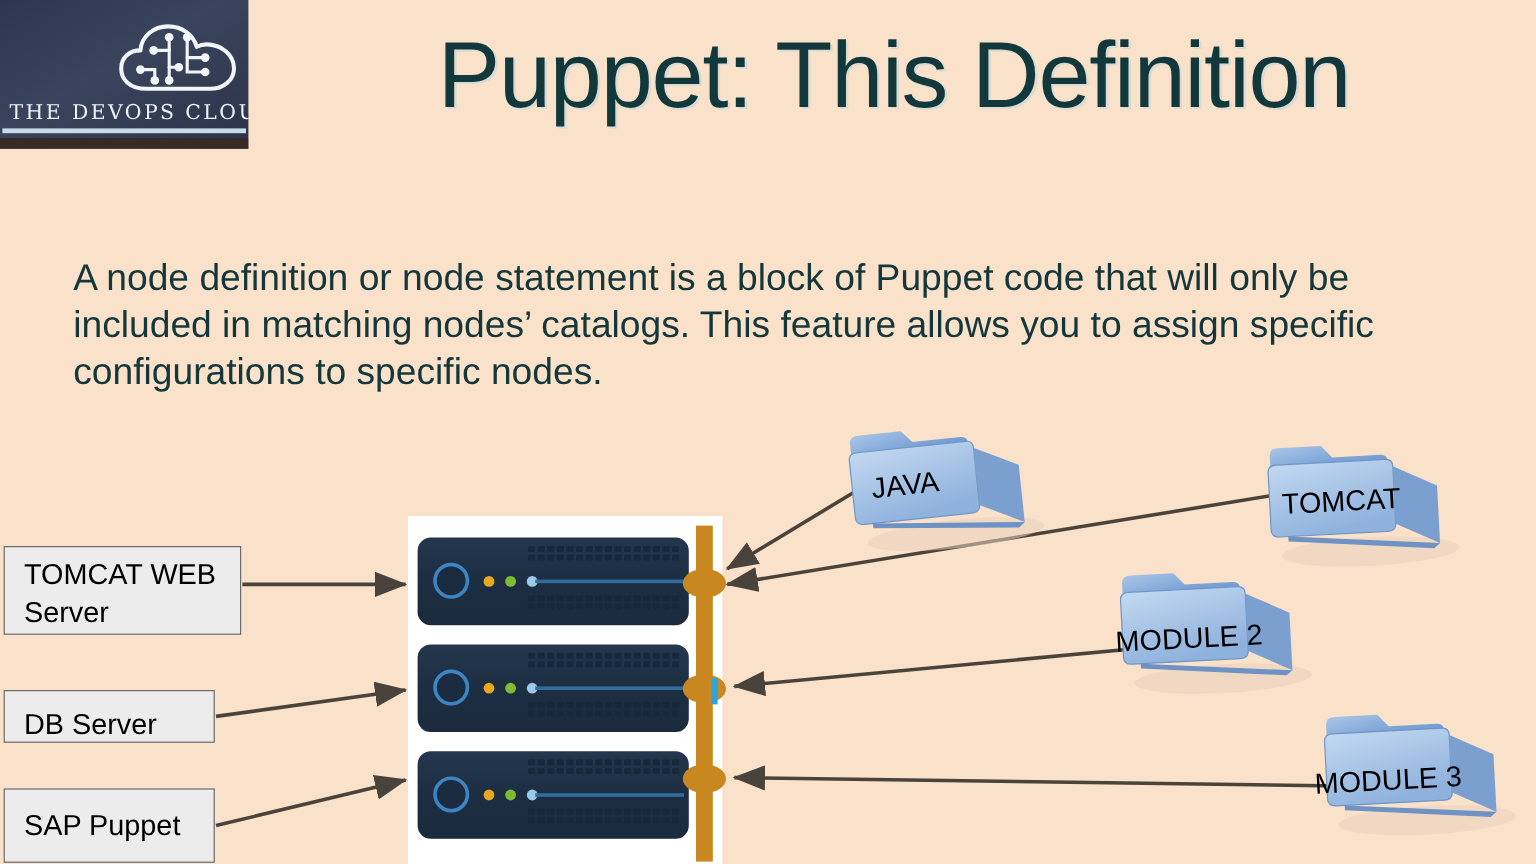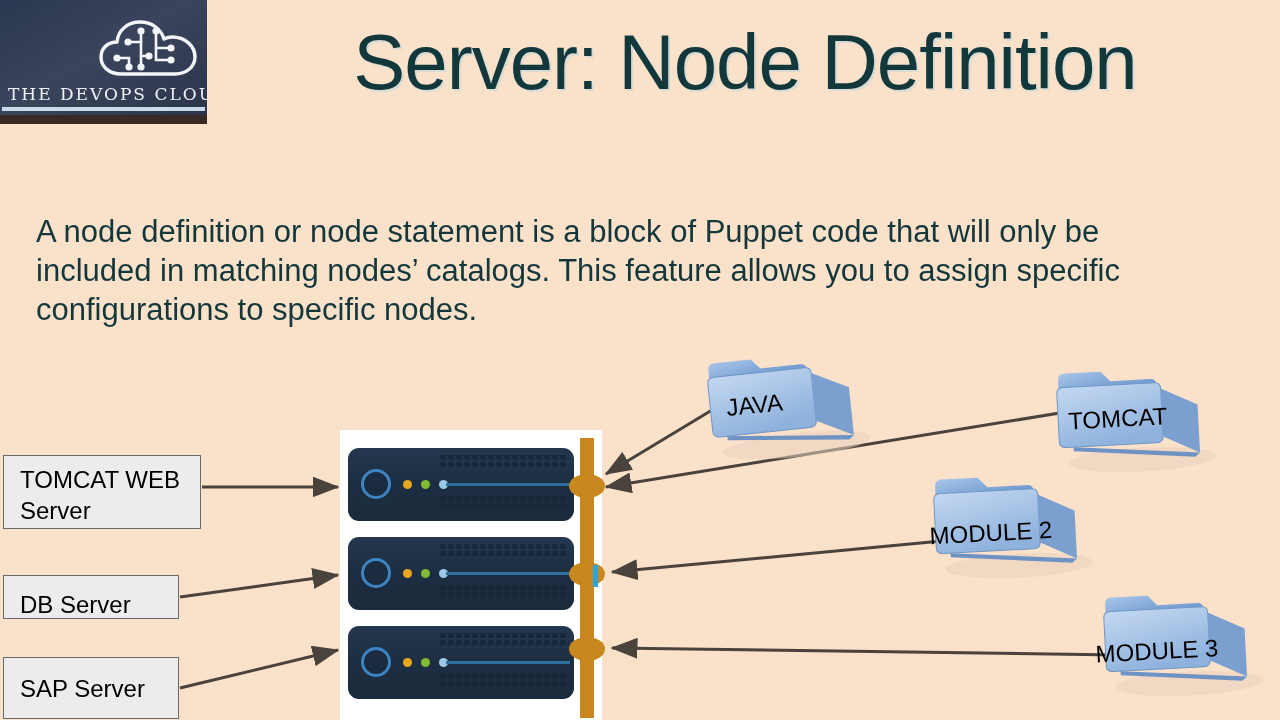--- a/index.html
+++ b/index.html
@@ -73,21 +73,21 @@
     font-family: "Liberation Sans", sans-serif;
     font-weight: 400;
     letter-spacing: -1px;
     text-shadow: 2px 2px 0 rgba(190,215,220,0.55);
     white-space: nowrap;
   }
 
   
   #body-text {
     position: absolute;
-    left: 36px;
+    left: 61px;
     top: 212px;
     width: 1140px;
     font-size: 31px;
     line-height: 39px;
     color: #14373b;
     font-family: "Liberation Sans", sans-serif;
   }
 
   
   .server-label {
@@ -264,27 +264,27 @@
         <circle cx="33" cy="49" r="3.6"></circle>
         <circle cx="45" cy="49" r="3.6"></circle>
         <circle cx="21" cy="40" r="3.6"></circle>
       </g>
     </svg>
     <div id="logo-wordmark">THE DEVOPS CLOUD</div>
     <div class="logo-underline"></div>
     <div class="logo-foot"></div>
   </div>
 
-  <div id="slide-title">Server: Node Definition</div>
+  <div id="slide-title">Puppet: This Definition</div>
 
   <div id="body-text">A node definition or node statement is a block of Puppet code that will only be included in matching nodes’ catalogs. This feature allows you to assign specific configurations to specific nodes.</div>
 
   <div class="server-label" id="label-tomcat-web">TOMCAT WEB Server</div>
   <div class="server-label" id="label-db">DB Server</div>
-  <div class="server-label" id="label-sap">SAP Server</div>
+  <div class="server-label" id="label-sap">SAP Puppet</div>
 
   <div id="rack-panel">
     <div class="server-unit" id="server-unit-1">
       <div class="vents top">
           <i></i>
           <i></i>
           <i></i>
           <i></i>
           <i></i>
           <i></i>

